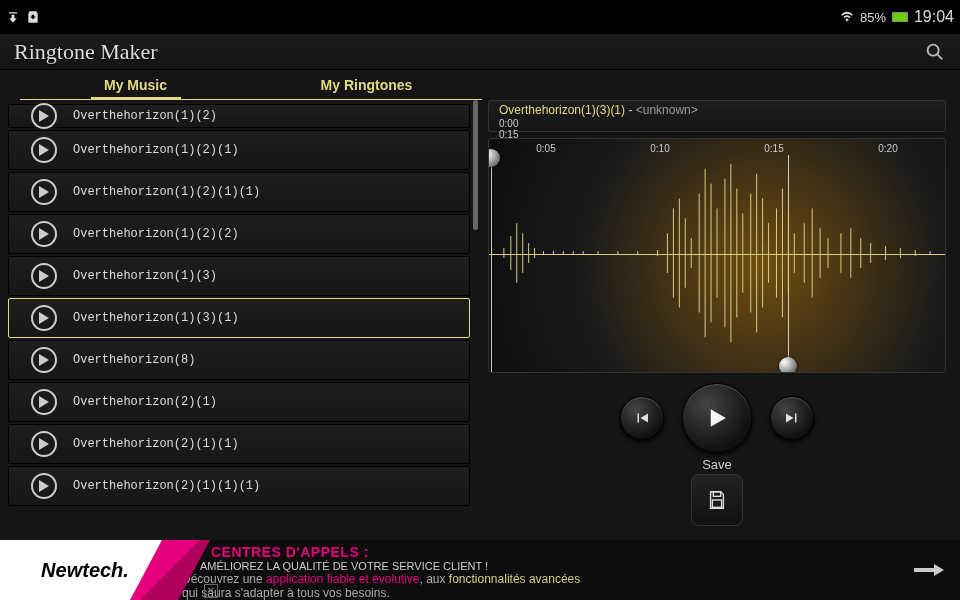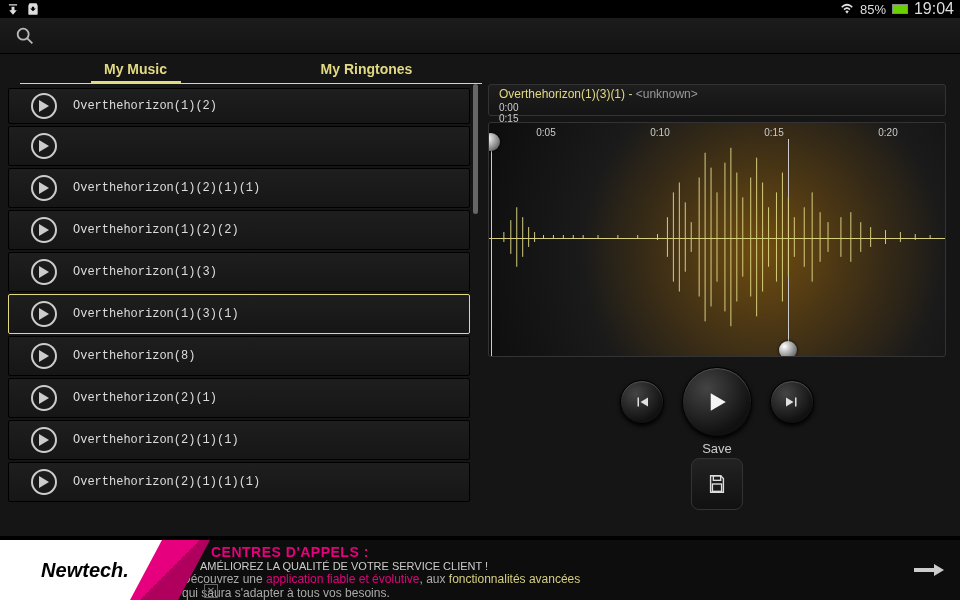--- a/index.html
+++ b/index.html
@@ -1,20 +1,20 @@
 <!DOCTYPE html>
 <html><head>
 <meta charset="utf-8">
 <style>
   * { margin:0; padding:0; box-sizing:border-box; font-family: Arial, sans-serif; }
   html,body { width:960px; height:600px; overflow:hidden; background:#000; }
   body { color:#ccc; }
 
   
-  .statusbar { height:18px; background:#000; display:flex; align-items:center; justify-content:space-between; padding:0 6px; font-size:13px; color:#ddd; }
+  .statusbar { height:34px; background:#000; display:flex; align-items:center; justify-content:space-between; padding:0 6px; font-size:13px; color:#ddd; }
   .statusbar .left, .statusbar .right { display:flex; align-items:center; gap:6px; }
   .sb-icon { width:14px; height:14px; display:block; }
   .batt { width:16px; height:10px; background:#6ad100; border:1px solid #888; }
   .clock { font-size:16px; }
 
   
   .header { height:36px; background:linear-gradient(#1c1c1c,#141414); display:flex; align-items:center; justify-content:space-between; padding:0 14px; border-bottom:1px solid #000; }
   .header .title { font-family: 'Brush Script MT', cursive; font-size:22px; color:#ddd; text-shadow:0 1px 1px #000; }
   .search-icon { cursor:pointer; }
 
@@ -23,21 +23,21 @@
   .tab-container { width:462px; display:flex; align-items:flex-end; height:30px; border-bottom:1px solid #e2d983;}
   .tab { flex:1; text-align:center; font-size:14px; color:#e2d983; padding-bottom:6px; cursor:pointer; position:relative;font-weight:bold; }
   .tab.active::after { content:""; position:absolute; left:50%; transform:translateX(-50%); bottom:-1px; width:90px; height:3px; background:#e2d983; }
 
   .main { display:flex; height:452px; background:#151515; }
 
   
   .left-panel { width:480px; padding:4px 10px 0 8px; overflow:hidden; position:relative; }
   .list-item { display:flex; align-items:center; height:40px; border:1px solid #000; border-radius:2px; margin-bottom:2px; background:linear-gradient(#1e1e1e,#161616); cursor:pointer; padding-left:22px; }
   .list-item.selected { border:1.5px solid #e2d983; }
-  .list-item.first { height:36px; padding-top:0; }
+  .list-item.first { height:24px; padding-top:0; }
   .play-circle { width:26px; height:26px; border:2px solid #ccc; border-radius:50%; display:flex; align-items:center; justify-content:center; margin-right:16px; flex:0 0 26px; }
   .play-circle svg { display:block; }
   .item-txt { display:flex; flex-direction:column; line-height:14px; }
   .item-txt .artist { font-size:12px; color:#ddd; font-family:'Courier New',monospace; }
   .item-txt .track  { font-size:12px; color:#ddd; font-family:'Courier New',monospace; }
   .scrollbar { position:absolute; right:2px; top:0; width:5px; height:100%; }
   .scroll-thumb { position:absolute; left:0; top:0; width:5px; height:130px; background:#666; border-radius:3px; }
 
   
   .right-panel { flex:1; padding:0 14px 0 8px; position:relative; }
@@ -92,20 +92,21 @@
     <svg class="sb-icon" viewBox="0 0 24 24" fill="#ddd">
         <path d="M12 20l-3-4c1-1 2-1.5 3-1.5s2 .5 3 1.5l-3 4zm-6-8c2-2 4-3 6-3s4 1 6 3l-2 2c-1.3-1.3-2.7-2-4-2s-2.7.7-4 2l-2-2zm-4-4C5 5 8.5 3 12 3s7 2 10 5l-2 2c-2.3-2.3-5-3.5-8-3.5S6.3 7.7 4 10l-2-2z"></path>
       </svg>
     <span>85%</span>
     <div class="batt"></div>
     <span class="clock">19:04</span>
   </div>
 </div>
 
 <div class="header">
+  <span class="title">Ringtone Maker</span>
   <svg class="search-icon" width="22" height="22" viewBox="0 0 24 24" fill="none" stroke="#bbb" stroke-width="2">
       <circle cx="10" cy="10" r="6"></circle>
       <line x1="20" y1="20" x2="14.5" y2="14.5"></line>
     </svg>
 </div>
 
 <div class="tabbar">
   <div class="tab-container">
     <div class="tab active"><span>My Music</span></div>
     <div class="tab"><span>My Ringtones</span></div>
@@ -123,20 +124,24 @@
         </div>
         <div class="item-txt">
           <span class="track">Overthehorizon(1)(2)</span>
         </div>
       </div>
       <div class="list-item">
         <div class="play-circle">
           <svg width="10" height="12" viewBox="0 0 10 12" fill="#ccc">
             <path d="M0 0v12l10-6z"></path>
           </svg>
+        </div>
+        <div class="item-txt">
+          <span class="artist"><unknown></unknown></span>
+          <span class="track">Overthehorizon(1)(2)(1)</span>
         </div>
       </div>
       <div class="list-item">
         <div class="play-circle">
           <svg width="10" height="12" viewBox="0 0 10 12" fill="#ccc">
             <path d="M0 0v12l10-6z"></path>
           </svg>
         </div>
         <div class="item-txt">
           <span class="artist"><unknown></unknown></span>

